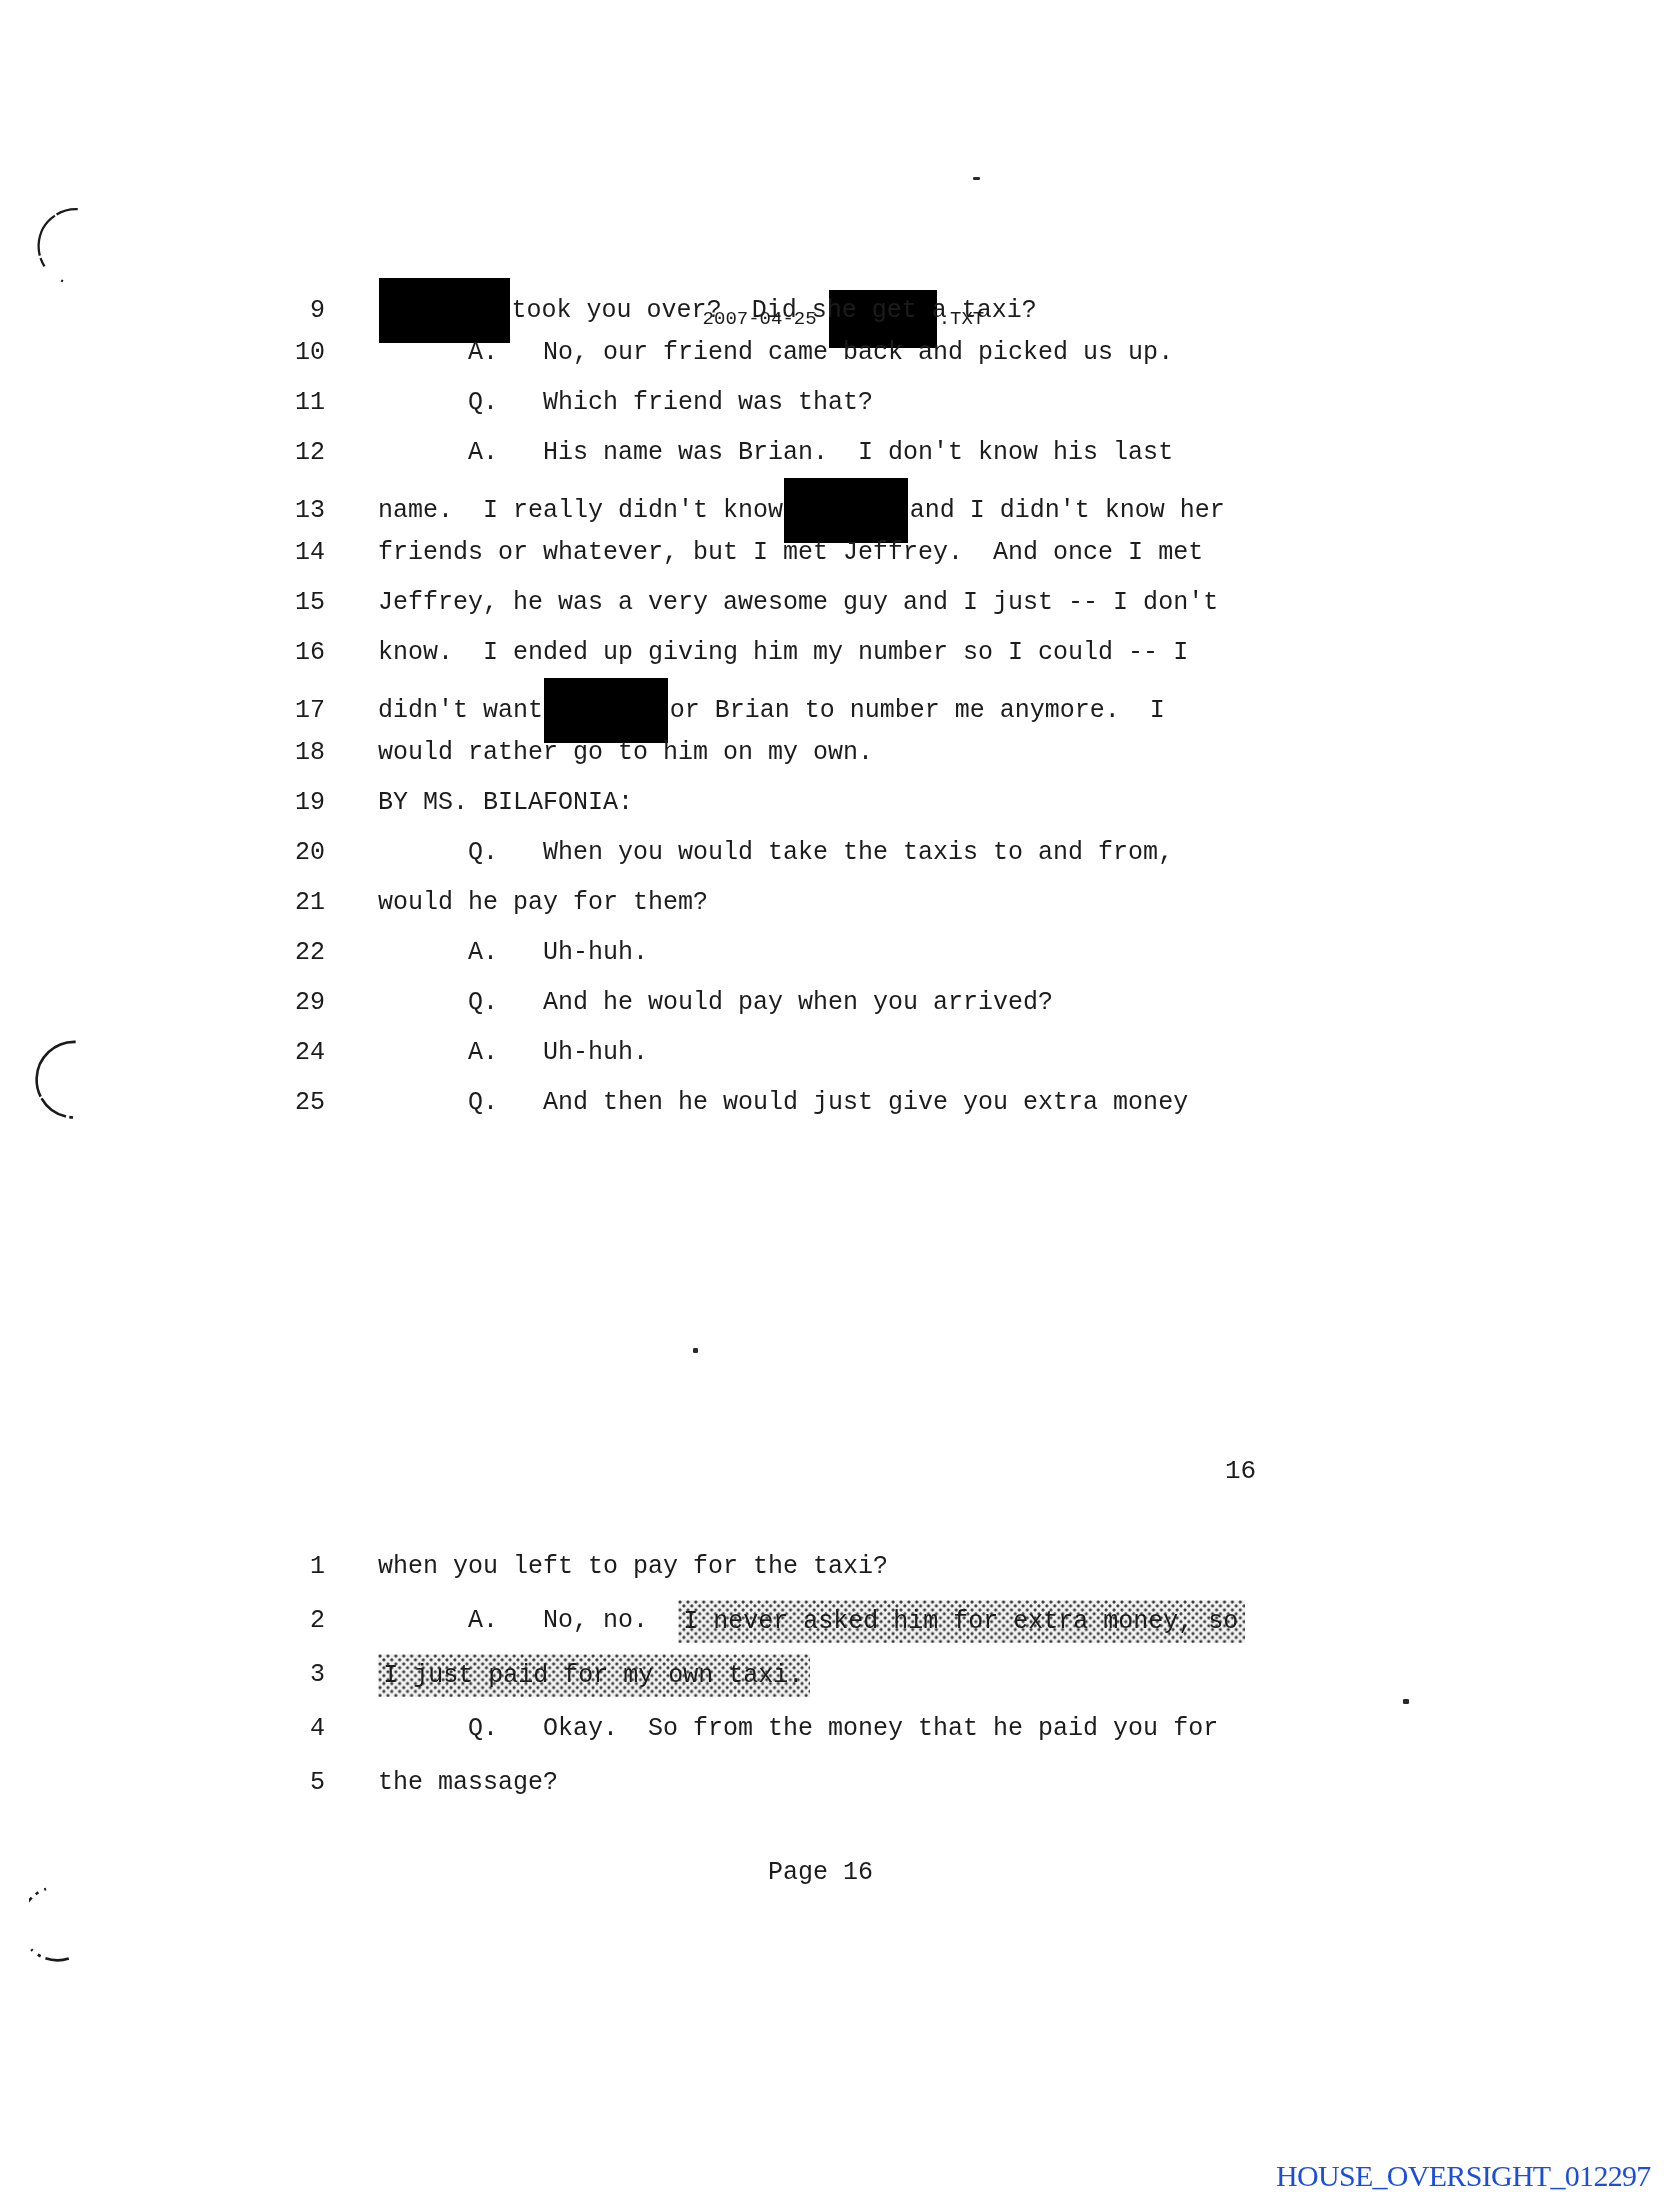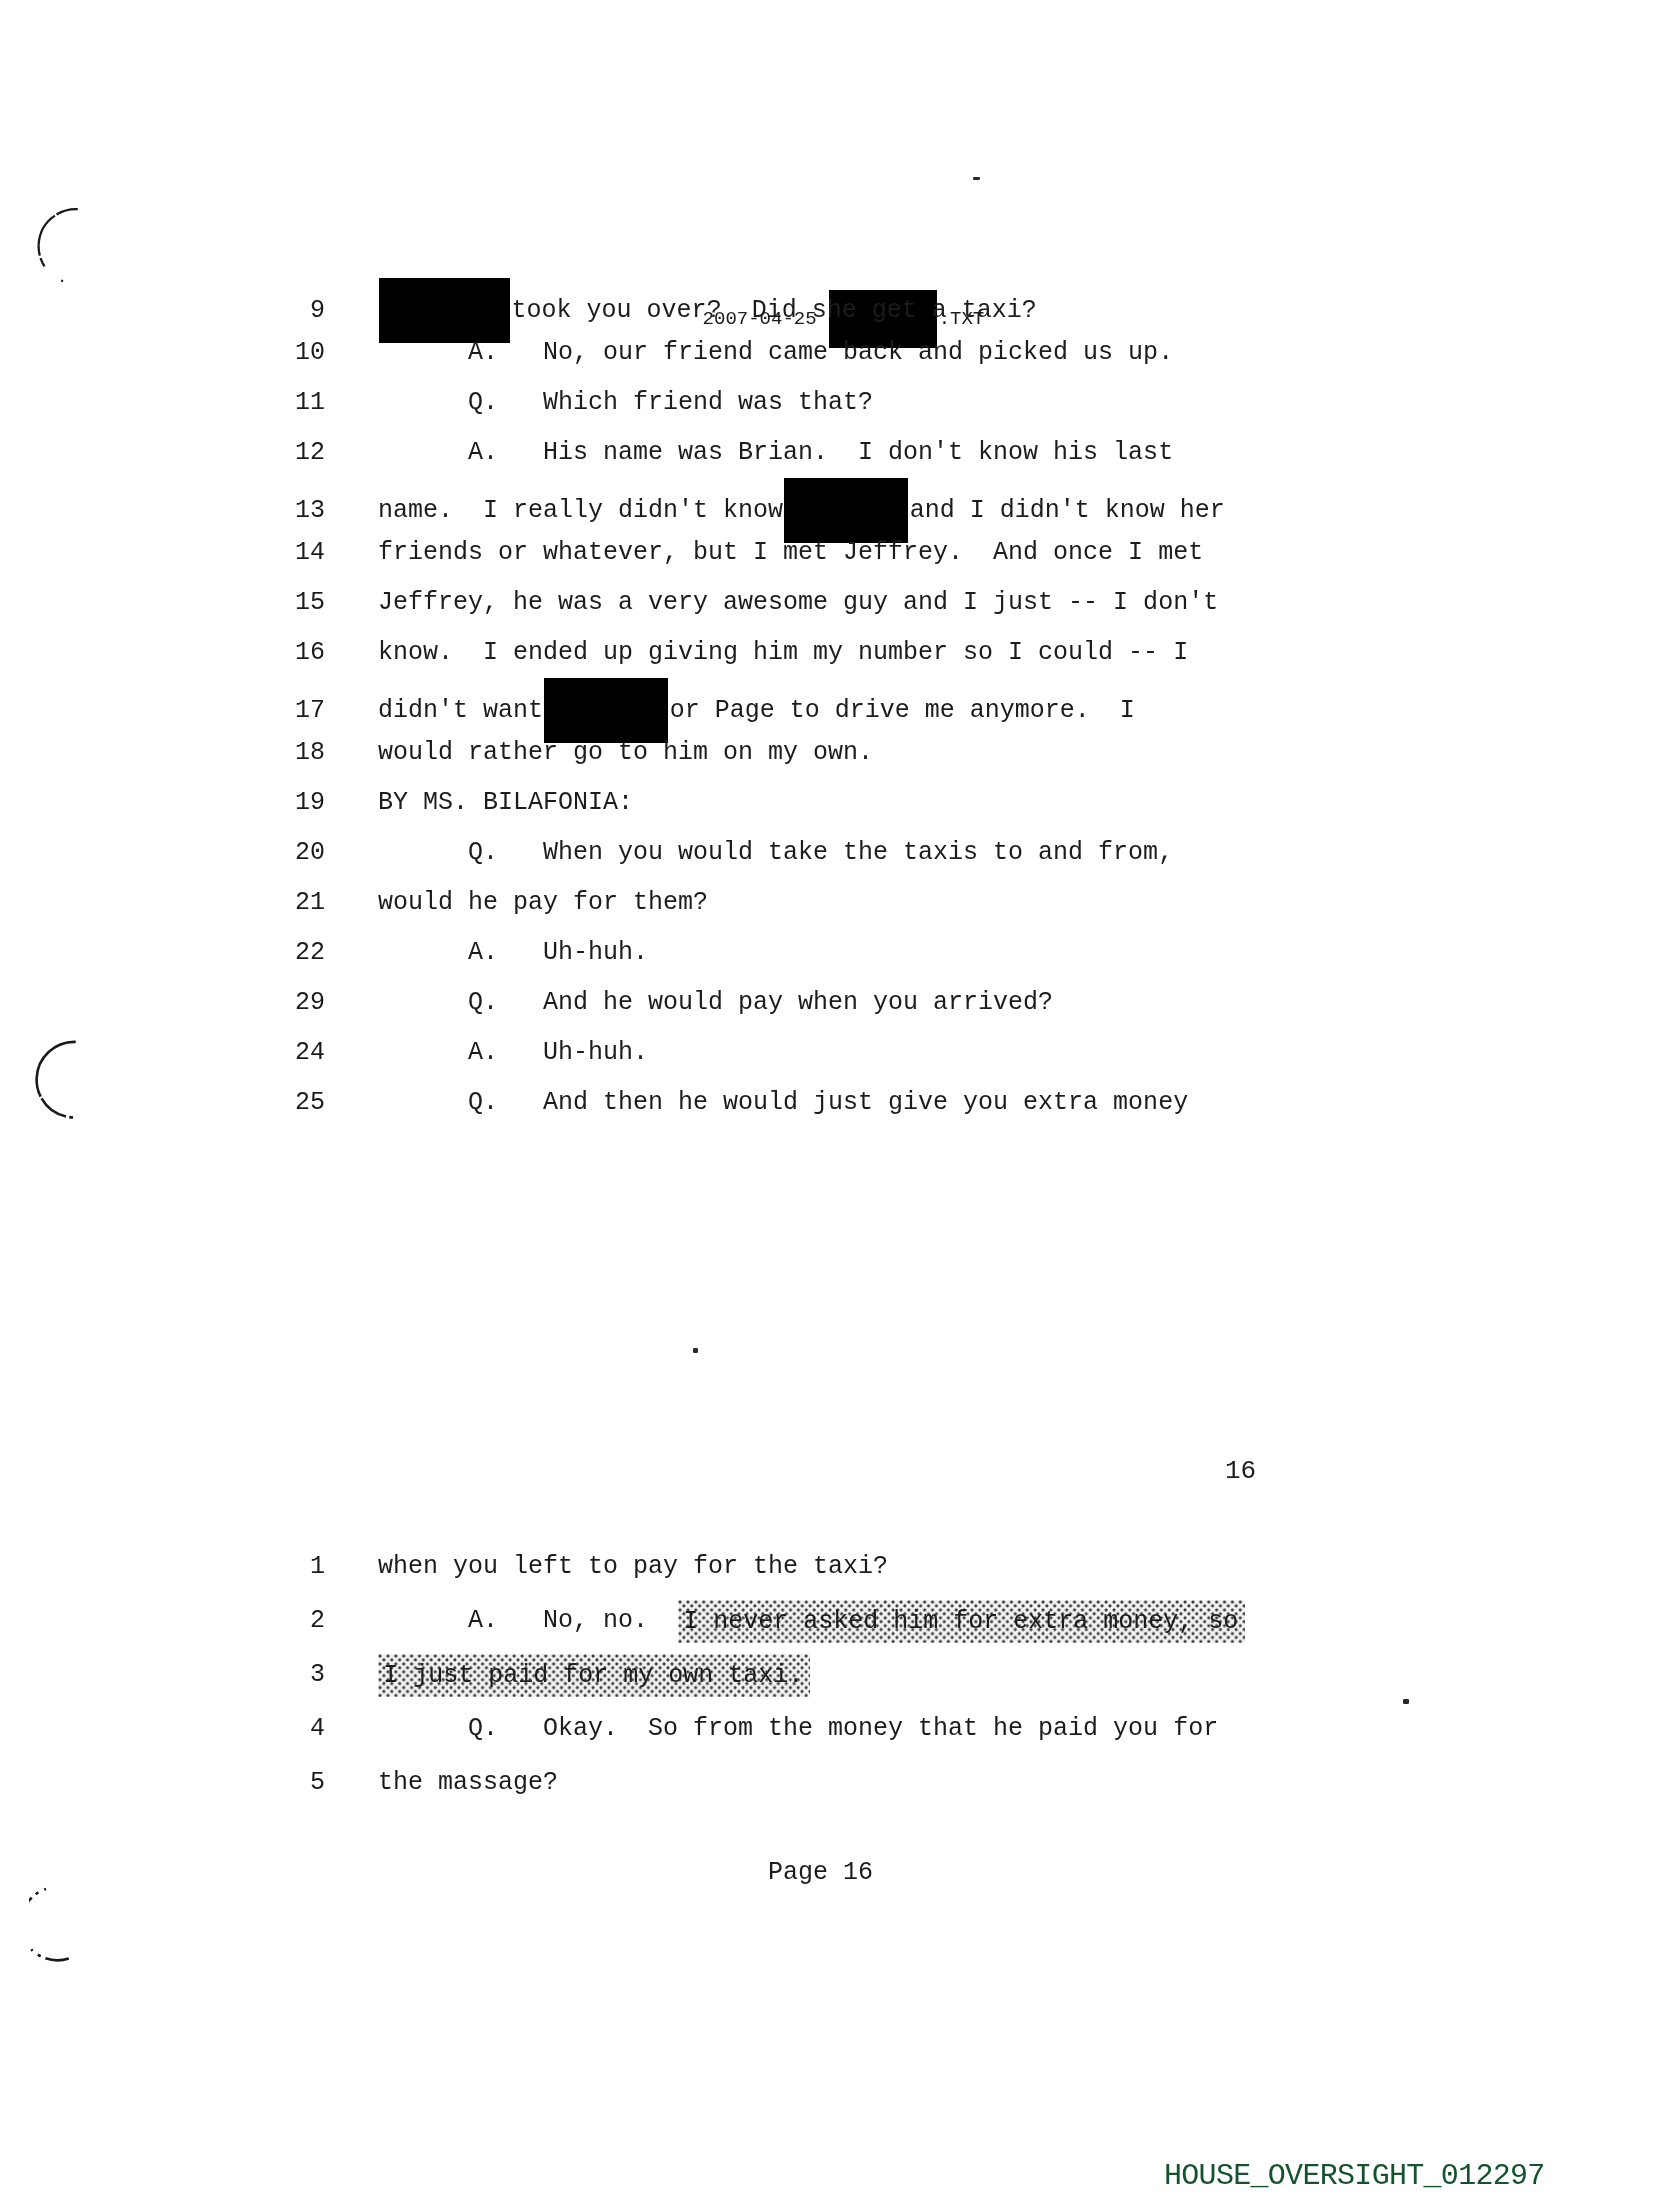--- a/index.html
+++ b/index.html
@@ -25,23 +25,23 @@
     padding:6.5px 6.5px 7.9px 5.2px;
   }
   .header-line{
     position:absolute;left:657px;top:225px;font-size:19px;line-height:63px;
     white-space:pre;
   }
   .header-line .redaction{width:108px;height:58px;}
   .pageno-topright{position:absolute;left:1225px;top:1456px;font-size:26px;}
   .page-footer{position:absolute;left:768px;top:1858px;font-size:25px;}
   .bates{
-    position:absolute;left:1164px;top:2159px;
-    font-family:Liberation Mono, monospace;
-    font-size:30px;letter-spacing:-0.7px;color:#14532d;white-space:nowrap;
+    position:absolute;left:1276px;top:2159px;
+    font-family:Liberation Serif, serif;
+    font-size:30px;letter-spacing:-0.7px;color:#1d4ed8;white-space:nowrap;
   }
   .speck{position:absolute;background:#2a2a2a;border-radius:1.3px;}
   .arc{position:absolute;}
 </style>
 </head>
 <body>
 
 <div class="page">
 
   <div class="header-line">
@@ -52,21 +52,21 @@
 
   <div class="t-block" style="top: 278px;">
       <div class="t-row" style="line-height: 50px; height: 50px;"><span class="t-num">9</span><span class="t-content"><span class="redaction" style="width: 131px;"></span><span>took you over?  Did she get a taxi?</span></span></div>
       <div class="t-row" style="line-height: 50px; height: 50px;"><span class="t-num">10</span><span class="t-content"><span>      A.   No, our friend came back and picked us up.</span></span></div>
       <div class="t-row" style="line-height: 50px; height: 50px;"><span class="t-num">11</span><span class="t-content"><span>      Q.   Which friend was that?</span></span></div>
       <div class="t-row" style="line-height: 50px; height: 50px;"><span class="t-num">12</span><span class="t-content"><span>      A.   His name was Brian.  I don't know his last</span></span></div>
       <div class="t-row" style="line-height: 50px; height: 50px;"><span class="t-num">13</span><span class="t-content"><span>name.  I really didn't know</span><span class="redaction" style="width: 124px;"></span><span>and I didn't know her</span></span></div>
       <div class="t-row" style="line-height: 50px; height: 50px;"><span class="t-num">14</span><span class="t-content"><span>friends or whatever, but I met Jeffrey.  And once I met</span></span></div>
       <div class="t-row" style="line-height: 50px; height: 50px;"><span class="t-num">15</span><span class="t-content"><span>Jeffrey, he was a very awesome guy and I just -- I don't</span></span></div>
       <div class="t-row" style="line-height: 50px; height: 50px;"><span class="t-num">16</span><span class="t-content"><span>know.  I ended up giving him my number so I could -- I</span></span></div>
-      <div class="t-row" style="line-height: 50px; height: 50px;"><span class="t-num">17</span><span class="t-content"><span>didn't want</span><span class="redaction" style="width: 124px;"></span><span>or Page to drive me anymore.  I</span></span></div>
+      <div class="t-row" style="line-height: 50px; height: 50px;"><span class="t-num">17</span><span class="t-content"><span>didn't want</span><span class="redaction" style="width: 124px;"></span><span>or Brian to number me anymore.  I</span></span></div>
       <div class="t-row" style="line-height: 50px; height: 50px;"><span class="t-num">18</span><span class="t-content"><span>would rather go to him on my own.</span></span></div>
       <div class="t-row" style="line-height: 50px; height: 50px;"><span class="t-num">19</span><span class="t-content"><span>BY MS. BILAFONIA:</span></span></div>
       <div class="t-row" style="line-height: 50px; height: 50px;"><span class="t-num">20</span><span class="t-content"><span>      Q.   When you would take the taxis to and from,</span></span></div>
       <div class="t-row" style="line-height: 50px; height: 50px;"><span class="t-num">21</span><span class="t-content"><span>would he pay for them?</span></span></div>
       <div class="t-row" style="line-height: 50px; height: 50px;"><span class="t-num">22</span><span class="t-content"><span>      A.   Uh-huh.</span></span></div>
       <div class="t-row" style="line-height: 50px; height: 50px;"><span class="t-num">29</span><span class="t-content"><span>      Q.   And he would pay when you arrived?</span></span></div>
       <div class="t-row" style="line-height: 50px; height: 50px;"><span class="t-num">24</span><span class="t-content"><span>      A.   Uh-huh.</span></span></div>
       <div class="t-row" style="line-height: 50px; height: 50px;"><span class="t-num">25</span><span class="t-content"><span>      Q.   And then he would just give you extra money</span></span></div>
     </div>
 

